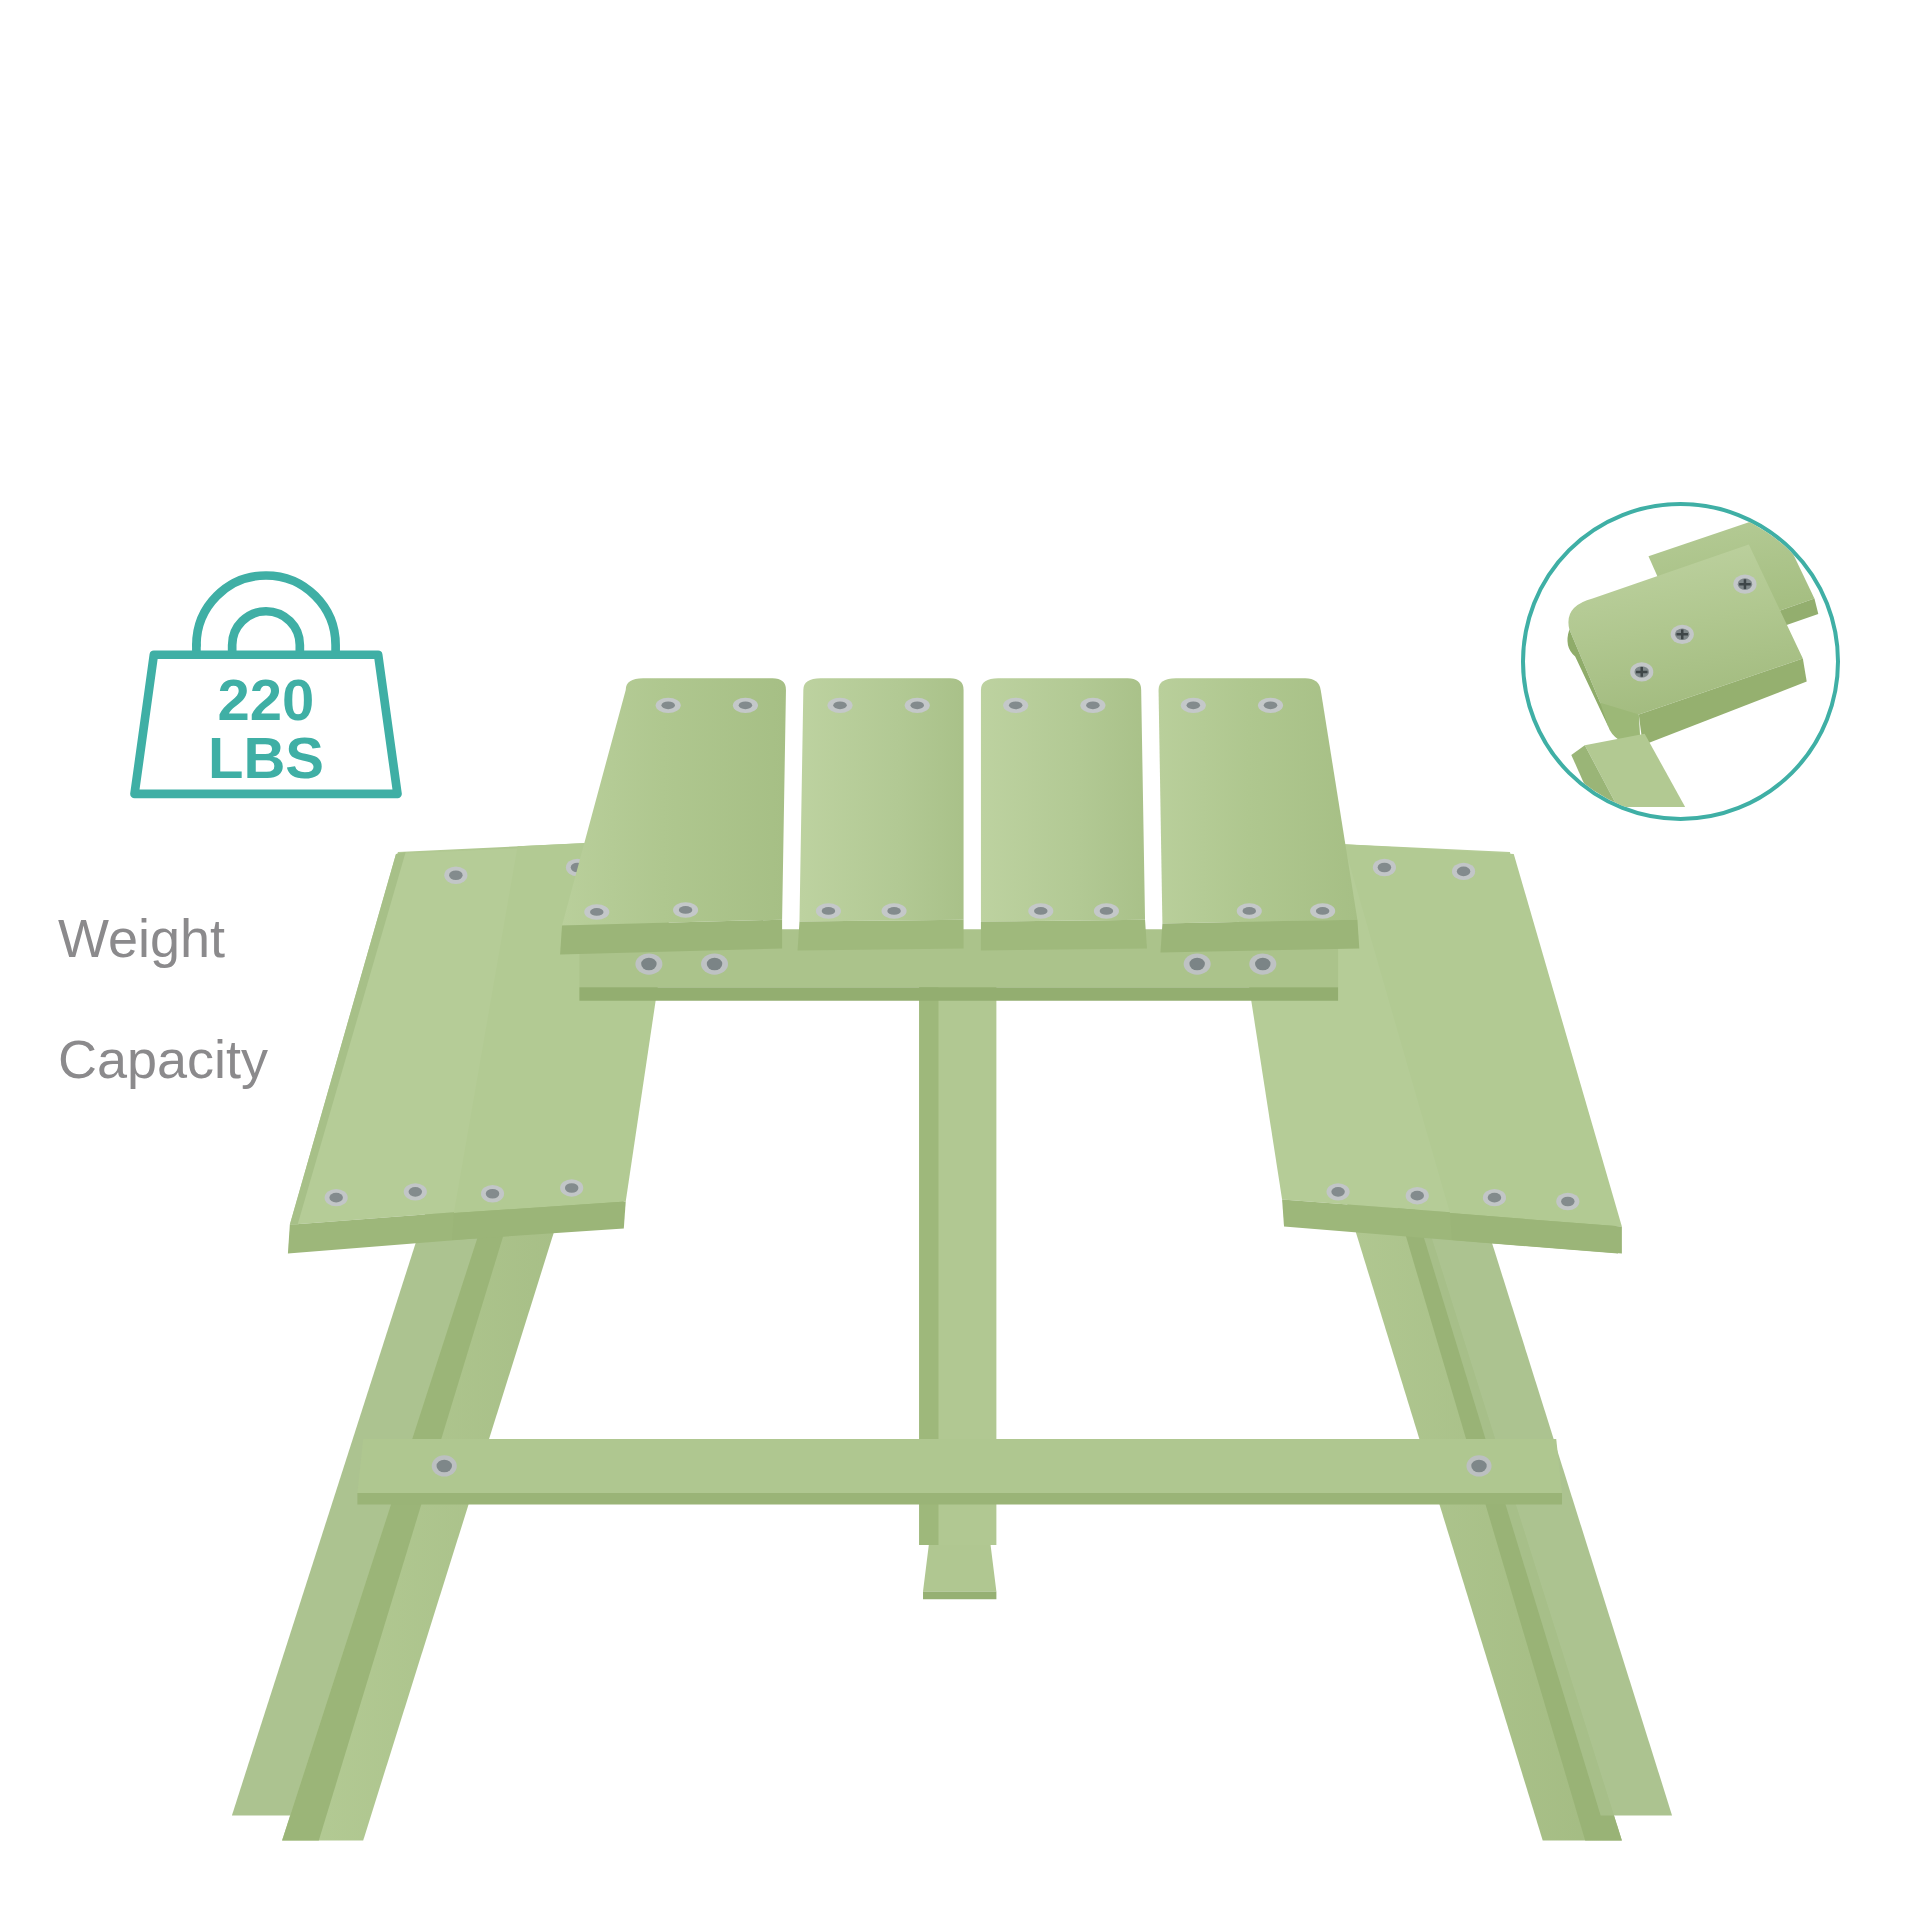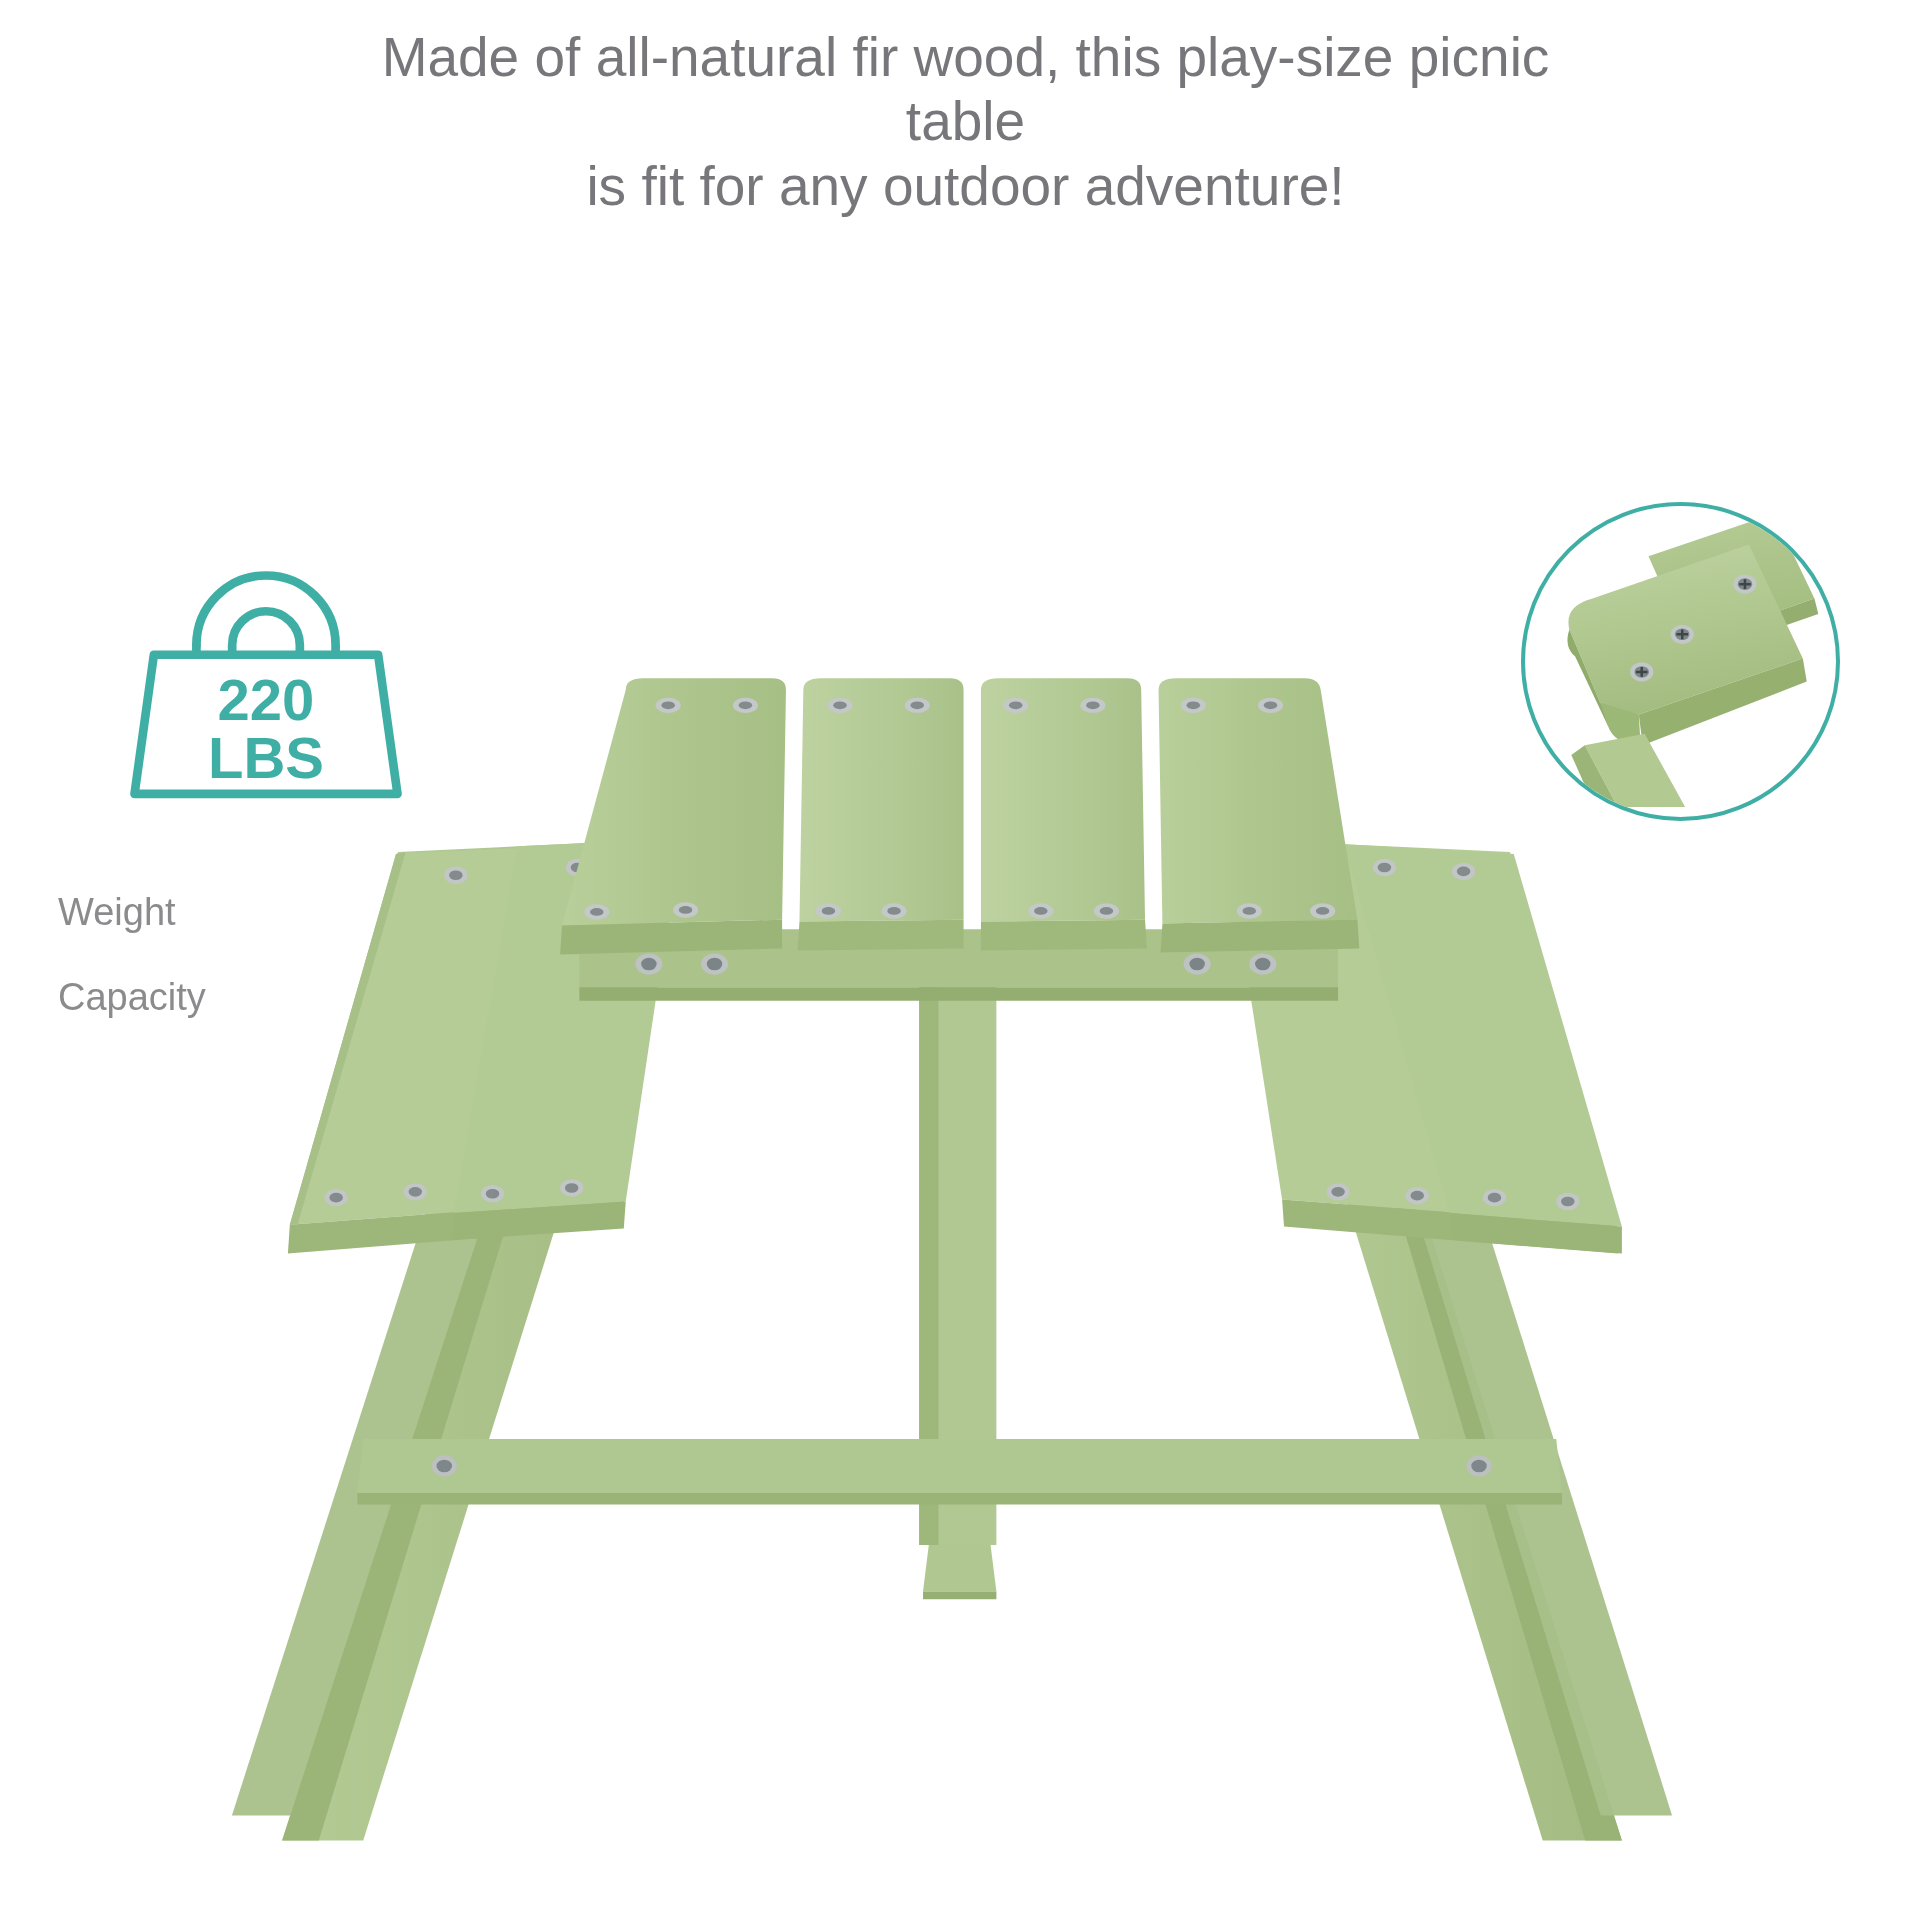--- a/index.html
+++ b/index.html
@@ -26,21 +26,21 @@
     width:1284px;
     font-size:55px;line-height:1.17;
     font-weight:normal;
     color:#77767A;
   }
   .subtitle .ln{display:block;}
 
   
   .feature{position:absolute;text-align:left;}
   .feature .flabel{
-    font-size:38px;line-height:1.12;
+    font-size:54px;line-height:1.12;
     color:#8B8A8C;
     white-space:pre-line;
   }
   .feature-left{left:58px;top:502px;width:415px;}
   .feature-right{left:1468px;top:502px;width:425px;}
 
   .bagwrap{height:319px;display:flex;align-items:flex-end;justify-content:center;}
   .bag-svg{display:block;}
   .left-label{margin-top:27px;}
 
@@ -57,24 +57,20 @@
   
   .product{position:absolute;left:174px;top:676px;width:1583px;height:1217px;}
   .product svg{display:block;}
 </style>
 </head>
 <body>
 
 <div class="page">
 
   <div class="header">
-    <p class="subtitle">
-      <span class="ln">Made of all-natural fir wood, this play-size picnic table</span>
-      <span class="ln">is fit for any outdoor adventure!</span>
-    </p>
   </div>
 
   <div class="feature feature-left">
     <div class="bagwrap">
       <svg class="bag-svg" width="290" height="290" viewBox="0 0 300 300">
 
         <path d="M78 118 A72 72 0 0 1 222 118 L222 128" fill="none" stroke="#3FAFA5" stroke-width="9" stroke-linecap="round"></path>
         <path d="M78 118 L78 128" fill="none" stroke="#3FAFA5" stroke-width="9" stroke-linecap="round"></path>
 
         <path d="M115 128 L115 118 A35 35 0 0 1 185 118 L185 128" fill="none" stroke="#3FAFA5" stroke-width="9" stroke-linecap="round"></path>

